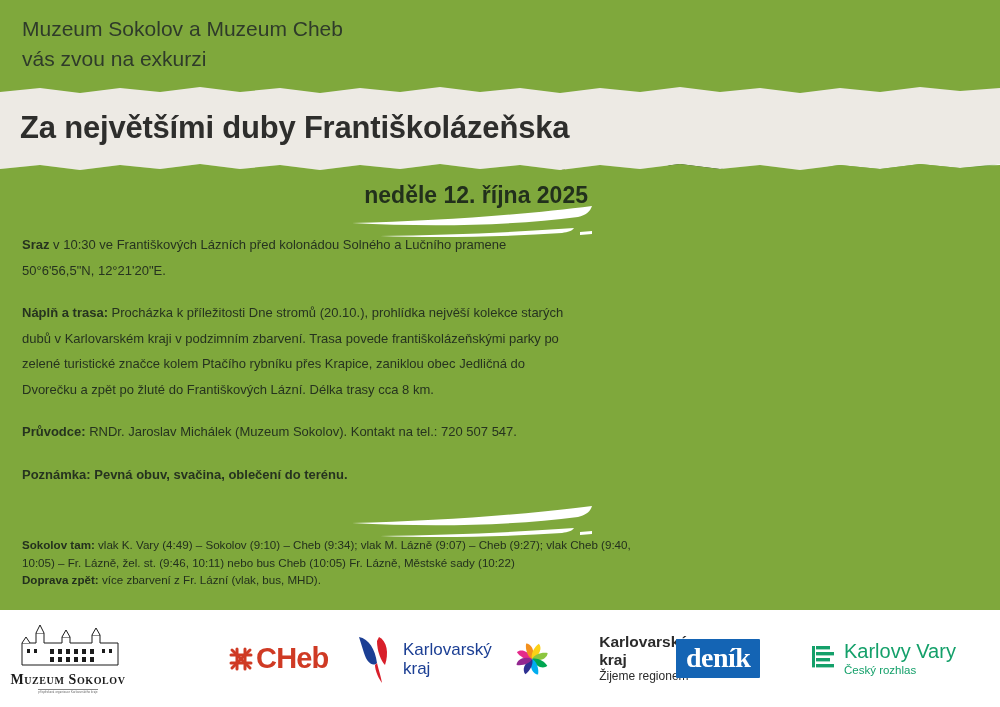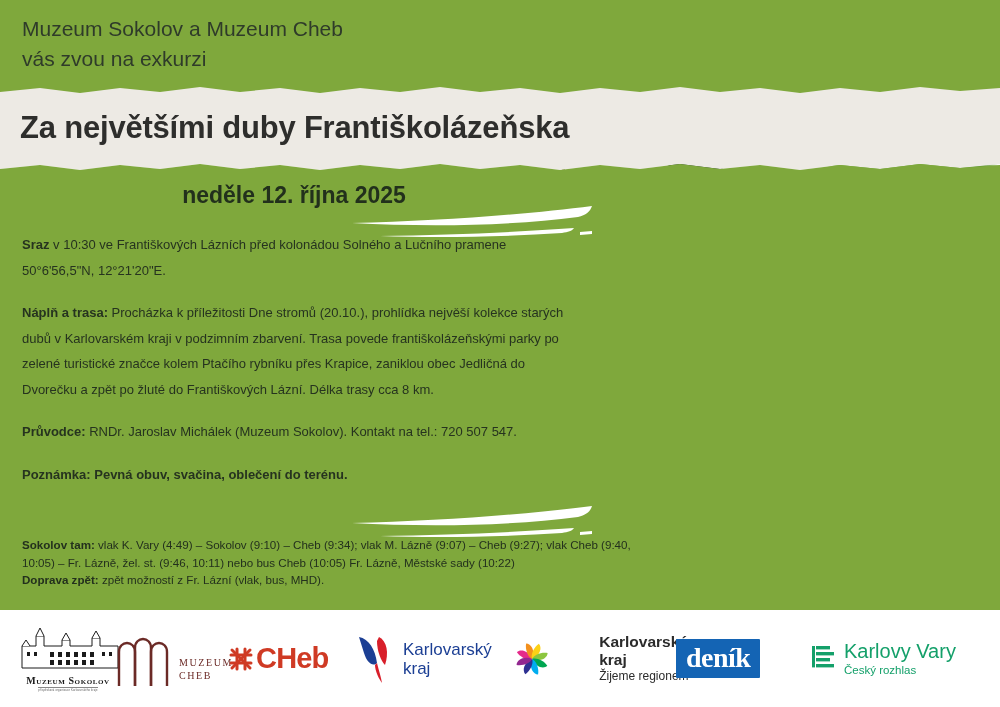--- a/index.html
+++ b/index.html
@@ -78,21 +78,21 @@
     position:absolute;left:22px;top:14px;width:520px;
     color:#2f3b2a;font-size:21px;line-height:30px;font-weight:400;
   }
   .title{
     position:absolute;left:20px;top:110px;width:640px;
     color:#2e2e2c;font-size:31px;font-weight:700;letter-spacing:-.2px;
     white-space:nowrap;
   }
   .date{
     position:absolute;left:0;top:182px;width:588px;
-    text-align:center;
+    text-align:right;
     color:#22301c;font-size:23px;font-weight:700;
   }
   .swoosh-top{position:absolute;left:350px;top:205px;}
   .swoosh-bottom{position:absolute;left:350px;top:505px;}
 
   .body-text{
     position:absolute;left:22px;top:232px;width:556px;
     color:#26331f;font-size:13px;line-height:25.5px;
   }
   .body-text p{margin:0 0 17px 0;}
@@ -112,21 +112,21 @@
     position:absolute;left:0;top:610px;width:1000px;height:97px;
     background:#ffffff;
   }
   .logo{position:absolute;top:0;height:97px;display:flex;align-items:center;}
 
   
   .lg-sokolov{left:8px;width:120px;flex-direction:column;justify-content:center;}
   .castle-wrap{width:108px;}
   .sok-name{
     font-family:"Liberation Serif",serif;
-    font-size:10px;letter-spacing:.6px;color:#1b1b1b;
+    font-size:14px;letter-spacing:.6px;color:#1b1b1b;
     text-align:center;margin-top:1px;font-variant:small-caps;font-weight:700;
   }
   .sok-sub{
     font-size:2.6px;color:#555;text-align:center;letter-spacing:.2px;
     margin-top:1px;border-top:.5px solid #888;padding-top:1px;
   }
 
   
   .lg-cheb{left:115px;width:120px;}
   .cheb-txt{
@@ -230,21 +230,21 @@
   </div>
 
   <svg class="swoosh-bottom" width="244" height="34" viewBox="0 0 244 34">
     <path d="M2,18 C90,16 180,9 242,1 C240,7 236,10 228,12 C160,21 78,22 2,18 Z" fill="#ffffff"></path>
     <path d="M30,31 C100,30 170,27 224,23 C222,26 218,27 212,28 C150,32 86,33 30,31 Z" fill="#ffffff"></path>
     <path d="M230,27 L242,26 L242,29 L230,30 Z" fill="#ffffff"></path>
   </svg>
 
   <div class="transport">
     <p><b>Sokolov tam:</b><span> vlak K. Vary (4:49) – Sokolov (9:10) – Cheb (9:34); vlak M. Lázně (9:07) – Cheb (9:27); vlak Cheb (9:40, 10:05) – Fr. Lázně, žel. st. (9:46, 10:11) nebo bus Cheb (10:05) Fr. Lázně, Městské sady (10:22)</span></p>
-    <p><b>Doprava zpět:</b><span> zpět možností z Fr. Lázní (vlak, bus, MHD).</span></p>
+    <p><b>Doprava zpět:</b><span> více zbarvení z Fr. Lázní (vlak, bus, MHD).</span></p>
   </div>
 
   <div class="logos">
 
     <div class="logo lg-sokolov">
       <div class="castle-wrap">
         <svg width="108" height="44" viewBox="0 0 108 44">
           <g fill="none" stroke="#1b1b1b" stroke-width="1">
             <path d="M8,42 H104 V20 H86 V12 H78 V20 H56 V14 H48 V20 H30 V10 H22 V20 H8 Z" fill="#fff"></path>
             <path d="M22,10 L26,2 L30,10" fill="#fff"></path>
@@ -269,33 +269,20 @@
               <rect x="20" y="26" width="3" height="4"></rect>
             <rect x="88" y="26" width="3" height="4"></rect>
               <rect x="95" y="26" width="3" height="4"></rect>
           </g>
         </svg>
       </div>
       <div class="sok-name">Muzeum Sokolov</div>
       <div class="sok-sub">příspěvková organizace Karlovarského kraje</div>
     </div>
 
-    <div class="logo lg-cheb">
-      <svg width="60" height="58" viewBox="0 0 60 58">
-        <g fill="none" stroke="#6b2a26" stroke-width="2.4">
-          <path d="M4,56 V22 C4,10 20,10 20,22 V56"></path>
-          <path d="M20,56 V18 C20,6 36,6 36,18 V56"></path>
-          <path d="M36,56 V22 C36,10 52,10 52,22 V56"></path>
-        </g>
-      </svg>
-      <div class="cheb-txt">
-        <div>MUZEUM</div>
-        <div>CHEB</div>
-      </div>
-    </div>
 
     <div class="logo lg-chebcity">
       <svg width="26" height="26" viewBox="0 0 26 26" style="margin-right:2px;">
         <g stroke="#cf3a24" stroke-width="3" stroke-linecap="round">
           <line x1="3" y1="9" x2="23" y2="9"></line>
           <line x1="3" y1="17" x2="23" y2="17"></line>
           <line x1="9" y1="3" x2="9" y2="23"></line>
           <line x1="17" y1="3" x2="17" y2="23"></line>
           <line x1="4" y1="4" x2="22" y2="22"></line>
           <line x1="22" y1="4" x2="4" y2="22"></line>

